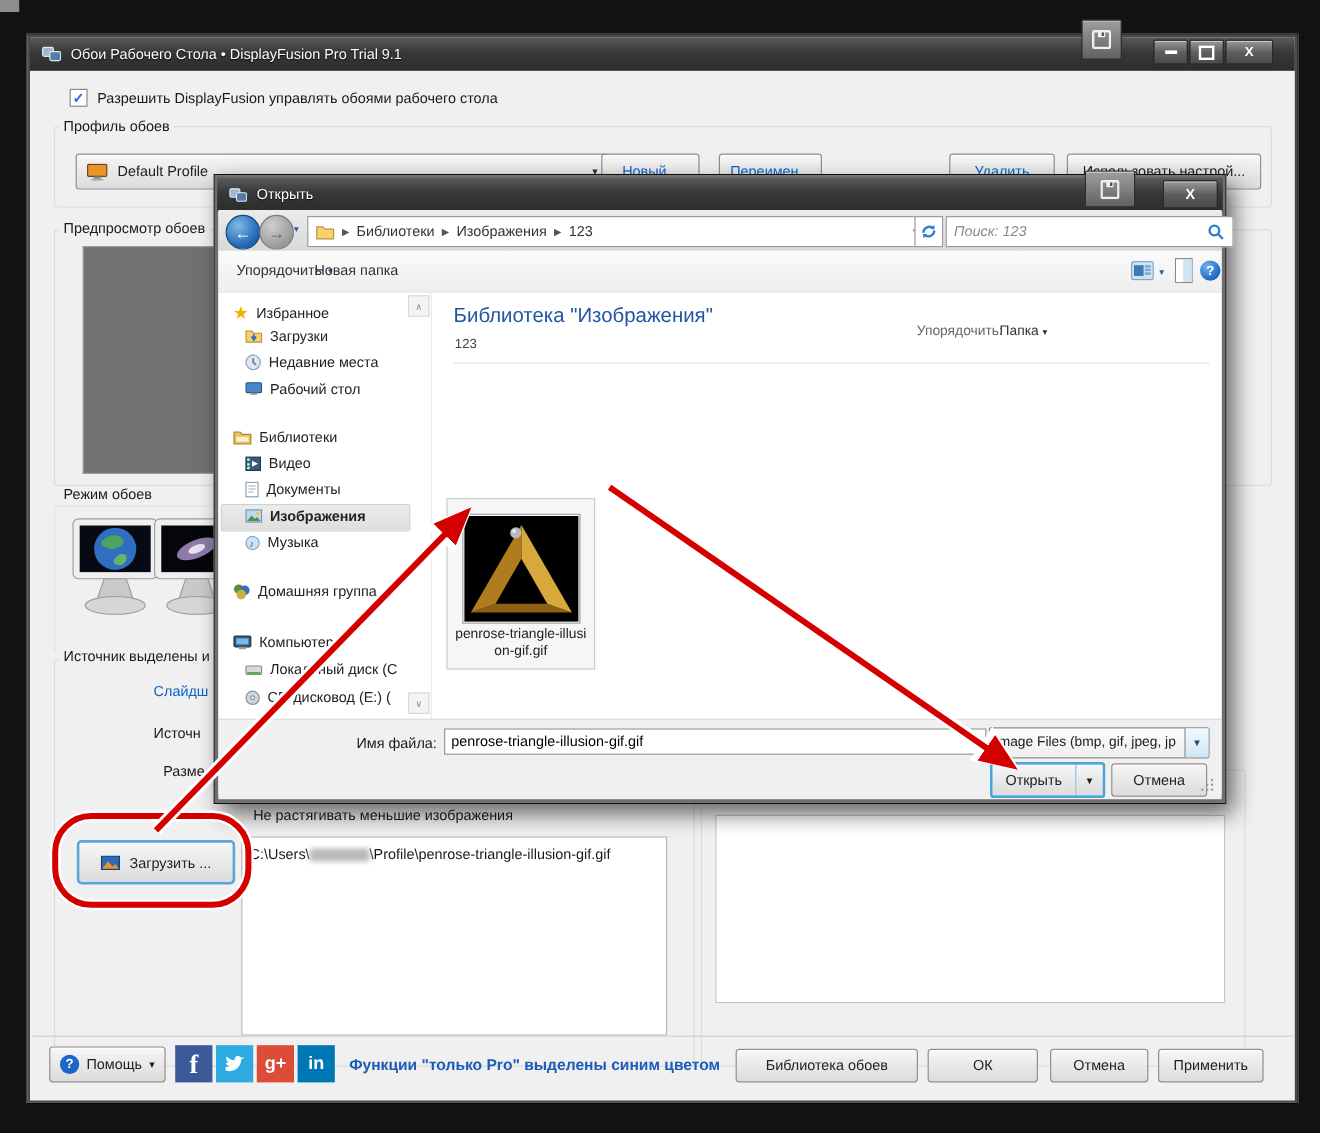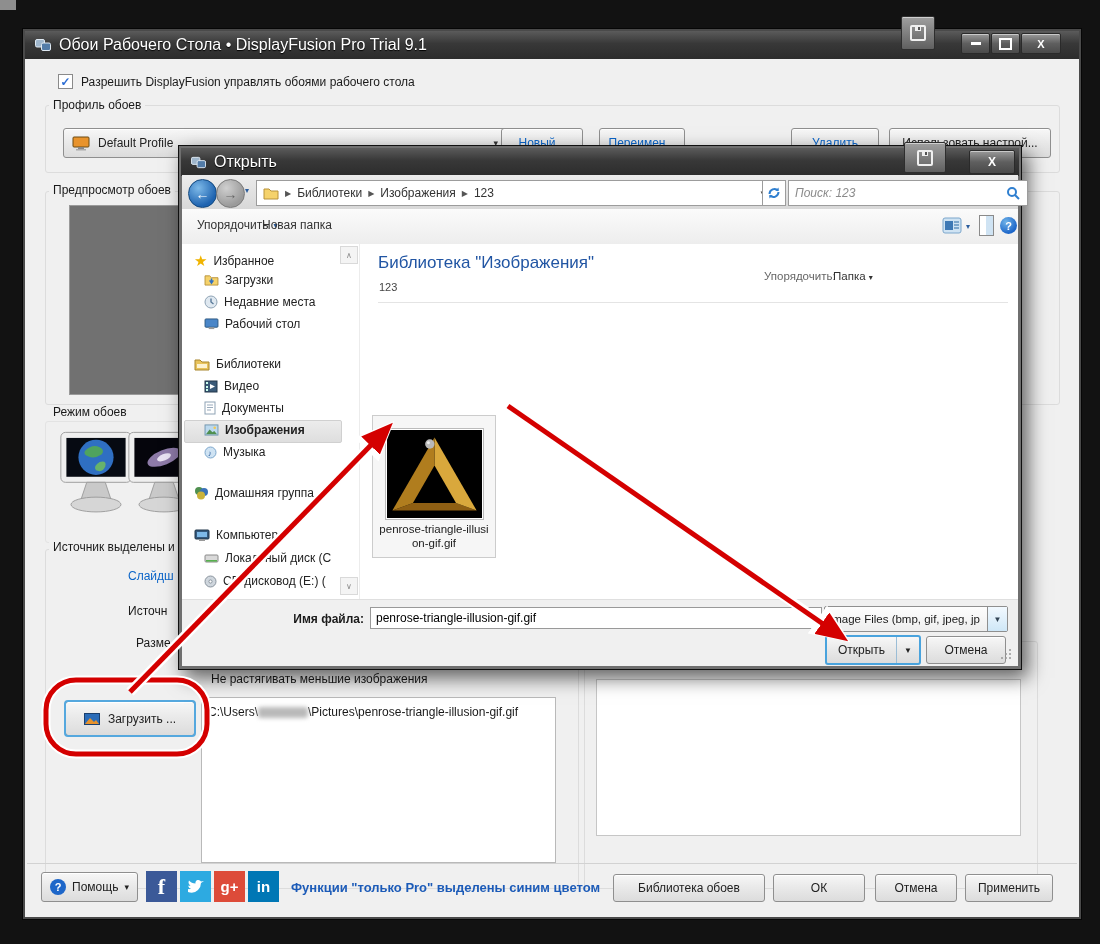--- a/index.html
+++ b/index.html
@@ -4,21 +4,21 @@
 <style>
   html,body{margin:0;padding:0;background:#000;}
   #stage{position:relative;width:1100px;height:944px;background:#121212;overflow:hidden;
          font-family:"Liberation Sans",sans-serif;font-size:12px;color:#1a1a1a;}
   .abs{position:absolute;}
   
   .win{background:#f0f0f0;border:1px solid #060606;box-shadow:inset 0 0 0 2px #4a4a4a;}
   .titlebar{position:absolute;left:2px;top:2px;right:2px;height:28px;
             background:linear-gradient(#5b5b5b,#383838 45%,#2c2c2c);
             display:flex;align-items:center;padding-left:10px;color:#fff;}
-  .titlebar .t{margin-left:8px;font-size:16px;text-shadow:0 1px 1px #000;}
+  .titlebar .t{margin-left:8px;font-size:12px;text-shadow:0 1px 1px #000;}
   .ctlbtn{position:absolute;height:19px;background:linear-gradient(#9a9a9a,#5f5f5f 50%,#4a4a4a);
           border:1px solid #2a2a2a;box-shadow:inset 0 1px 0 #c9c9c9;border-radius:2px;
           display:flex;align-items:center;justify-content:center;color:#fff;font-weight:bold;font-size:11px;}
   .floppybtn{background:linear-gradient(#9f9f9f,#606060);border:1px solid #2e2e2e;border-radius:2px;
           box-shadow:inset 0 1px 0 #cfcfcf;display:flex;align-items:center;justify-content:center;}
   
   .btn7{background:linear-gradient(#f7f7f7,#eaeaea 45%,#dcdcdc);border:1px solid #8f8f8f;border-radius:3px;
         display:flex;align-items:center;justify-content:center;font-size:12px;color:#222;box-shadow:inset 0 1px 0 #fff;}
   .btn7.pro{color:#0a64c8;}
   .group{border:1px solid #dcdcdc;border-radius:3px;}
@@ -146,21 +146,21 @@
       </svg>
       <span>Загрузить ...</span>
     </div>
 
     <div class="abs" style="left:188px;top:620px;display:flex;align-items:center;gap:8px;flex-direction:column;">
       <span class="cb"></span>
       <span>Не растягивать меньшие изображения</span>
     </div>
 
     <div class="abs listbox" style="left:178px;top:668px;width:341px;height:150px;padding:7px 6px;font-size:12px;">
-      <span>C:\Users\</span><span class="blurredname"></span><span>\Pictures\penrose-triangle-illusion-gif.gif</span>
+      <span>C:\Users\</span><span class="blurredname"></span><span>\Profile\penrose-triangle-illusion-gif.gif</span>
     </div>
 
     <div class="abs group" style="left:555px;top:612px;width:458px;height:246px;"></div>
     <div class="abs listbox" style="left:573px;top:650px;width:423px;height:155px;border-color:#c6c6c6;"></div>
 
     <div class="abs" style="left:4px;right:4px;top:834px;height:1px;background:#d2d2d2;"></div>
     <div class="abs btn7" style="left:18px;top:843px;width:95px;height:28px;gap:6px;">
       <span class="circlebtn" style="width:16px;height:16px;background:#1d66c9;font-size:11px;font-weight:bold;">?</span>
       <span>Помощь</span>
       <span style="font-size:9px;">▾</span>
@@ -401,21 +401,21 @@
             <polygon points="50,8 5,86 27,78 50,38" fill="#b07d1e"></polygon>
             <circle cx="45" cy="15" r="5" fill="#b9b9b9"></circle>
             <circle cx="43.5" cy="13.5" r="1.6" fill="#eee"></circle>
           </svg>
         </div>
         <div class="abs" style="left:4px;top:106px;width:114px;text-align:center;font-size:11.5px;line-height:1.25;color:#222;word-break:break-all;">penrose-triangle-illusion-gif.gif</div>
       </div>
     </div>
 
     <div class="bottompanel">
-      <span class="abs" style="left:72px;top:12px;width:110px;text-align:right;font-weight:bold;">Имя файла:</span>
+      <span class="abs" style="left:72px;top:12px;width:110px;text-align:right;">Имя файла:</span>
       <input class="abs" style="left: 188px; top: 7px; width: 440px; height: 20px; border: 1px solid rgb(153, 153, 153); font: 12px &quot;Liberation Sans&quot;, sans-serif; padding: 0px 5px;" value="penrose-triangle-illusion-gif.gif">
       <div class="abs filetype" style="left:642px;top:6px;width:182px;height:24px;">
         <span style="padding:0 4px;white-space:nowrap;overflow:hidden;flex:1;">Image Files (bmp, gif, jpeg, jp</span>
         <span class="ddbtn" style="width:19px;">
             <span>▼</span>
           </span>
       </div>
       <div class="abs blue-focus" style="left:644px;top:36px;width:92px;height:26px;display:flex;border:1px solid #49a3dd;border-radius:2px;">
         <div class="btn7" style="flex:1;border:none;border-radius:0;box-shadow:none;">
             <span>Открыть</span>

